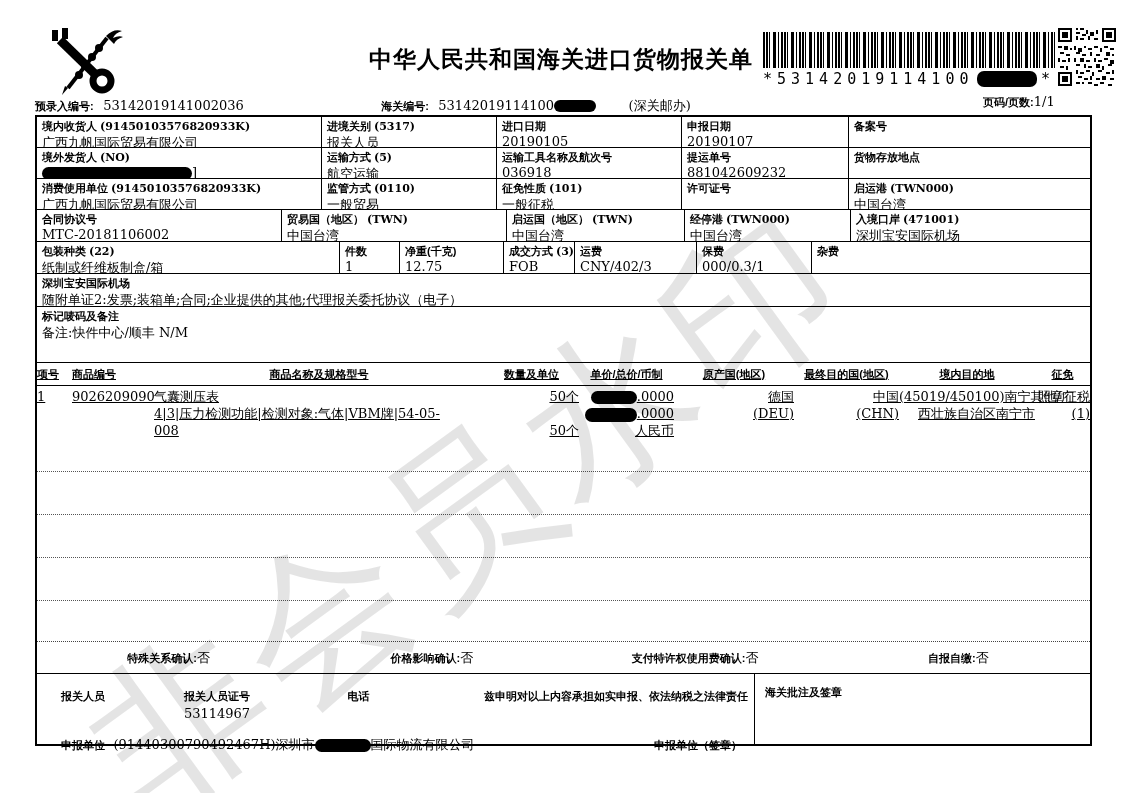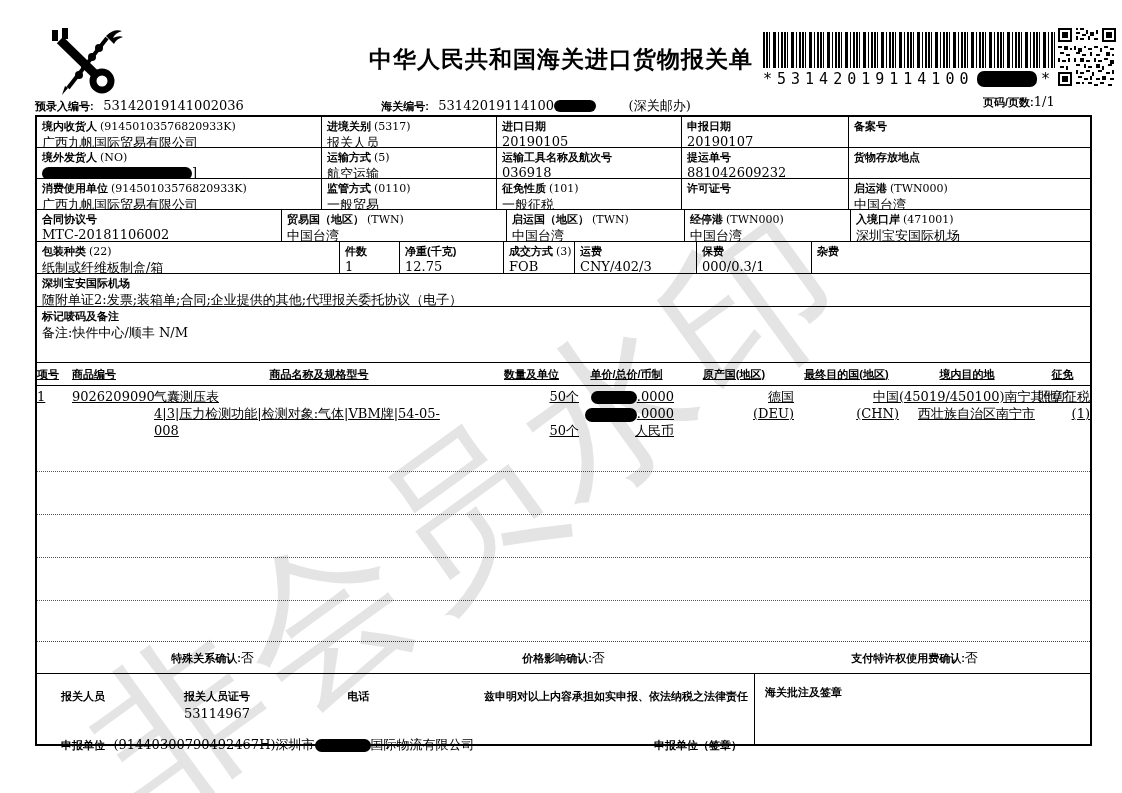--- a/index.html
+++ b/index.html
@@ -1,19 +1,19 @@
 <!DOCTYPE html>
 <html><head>
 <meta charset="utf-8">
 <style>
   html,body{margin:0;padding:0;background:#fff;}
   .page{position:relative;width:1122px;height:793px;background:#fff;color:#000;
         font-family:"Liberation Sans",sans-serif;overflow:hidden;}
   .lab{font-weight:bold;font-size:11px;white-space:nowrap;}
-  .code{font-weight:normal;font-size:11px;font-family:"DejaVu Serif",serif;margin-left:3px;}
+  .code{font-weight:bold;font-size:11px;font-family:"DejaVu Serif",serif;margin-left:3px;}
   .val{font-size:13px;font-family:"DejaVu Serif",serif;white-space:nowrap;}
   .redact{display:inline-block;background:#000;border-radius:7px;vertical-align:middle;}
 
   .emblem{position:absolute;left:46px;top:28px;width:78px;height:68px;}
   .title{position:absolute;left:0;top:44px;width:1122px;text-align:center;
          font-size:23px;font-weight:bold;letter-spacing:1px;}
   .barcode{position:absolute;left:763px;top:32px;width:292px;}
   .bars{height:36px;background:repeating-linear-gradient(90deg,
         #000 0 2px,#fff 2px 3px,#000 3px 5px,#fff 5px 6px,
         #000 6px 7px,#fff 7px 10px,#000 10px 13px,#fff 13px 15px,#000 15px 16px,#fff 16px 18px);}
@@ -313,20 +313,21 @@
       <div class="dotline" style="top:85px"></div>
       <div class="dotline" style="top:128px"></div>
       <div class="dotline" style="top:171px"></div>
       <div class="dotline" style="top:214px"></div>
     </div>
 
     <div class="confirm">
       <div><span class="lab">特殊关系确认:</span><span class="val">否</span></div>
       <div><span class="lab">价格影响确认:</span><span class="val">否</span></div>
       <div><span class="lab">支付特许权使用费确认:</span><span class="val">否</span></div>
+      <div><span class="lab">自报自缴:</span><span class="val">否</span></div>
     </div>
 
     <div class="footer">
       <div class="f-left">
         <div class="fl1">
           <span class="s1 lab">报关人员</span>
           <span class="s2"><span class="lab">报关人员证号</span><span class="val">53114967</span></span>
           <span class="s3 lab">电话</span>
           <span class="s4 lab">兹申明对以上内容承担如实申报、依法纳税之法律责任</span>
         </div>

